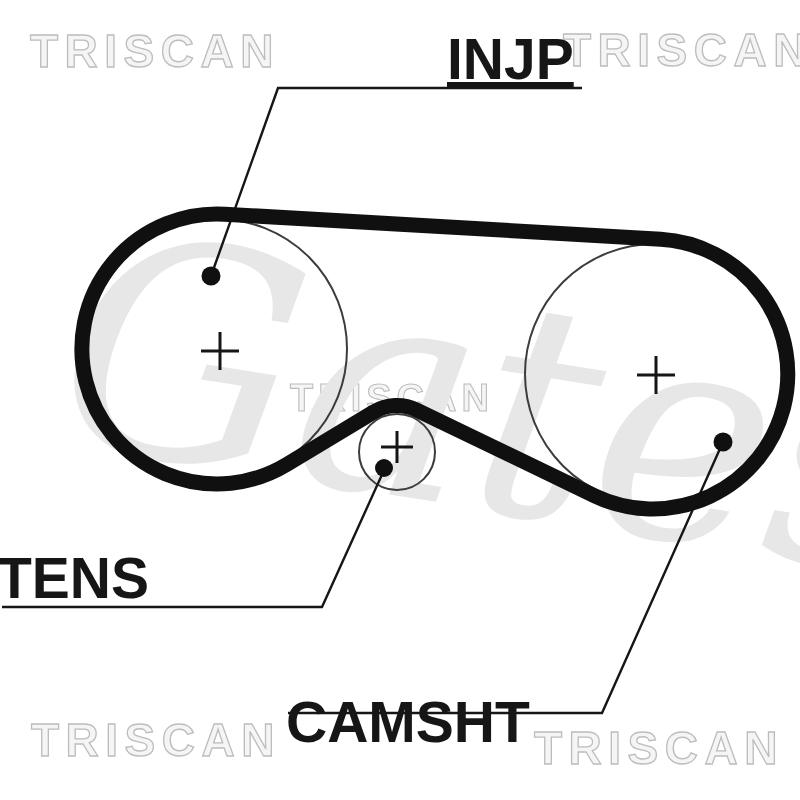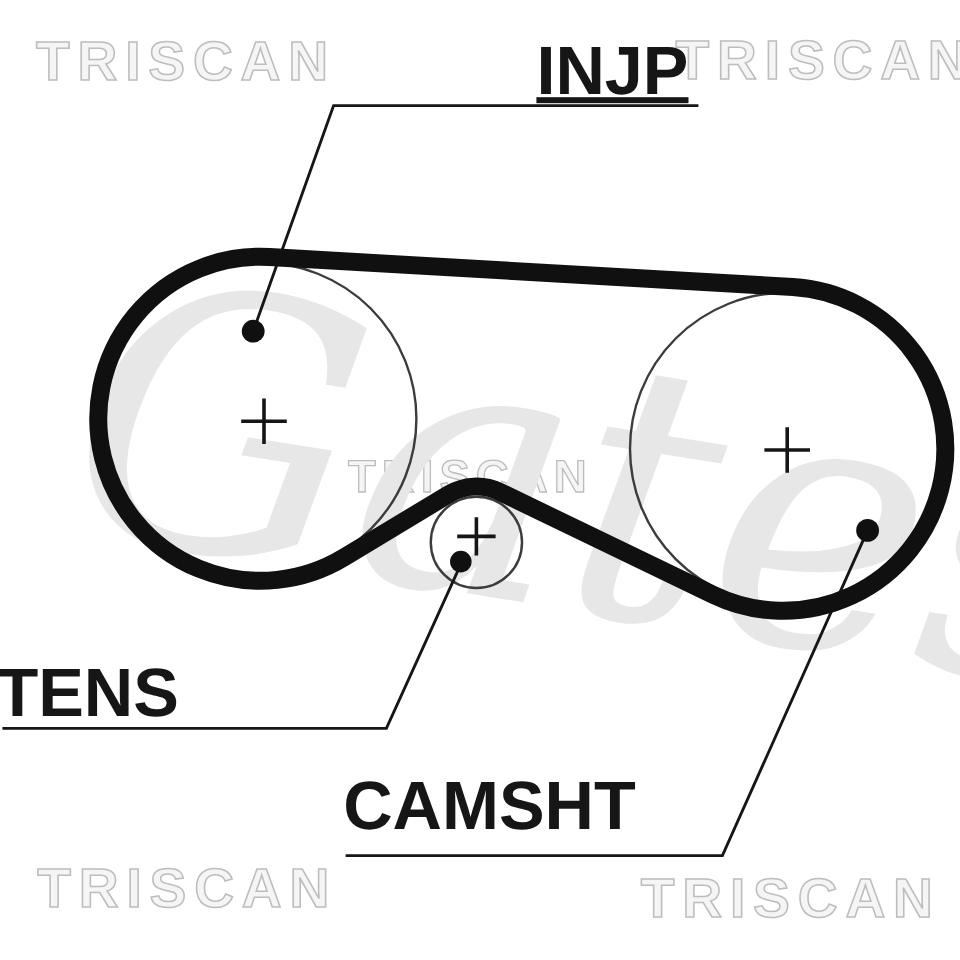--- a/index.html
+++ b/index.html
@@ -31,21 +31,21 @@
   .part-label {
     position: absolute;
     font-size: 57px;
     font-weight: 700;
     color: var(--label_text, #141414);
     white-space: nowrap;
     user-select: none;
   }
   #label-injp   { left: 447px; top: 26px; text-decoration: underline; }
   #label-tens   { left: -3px;  top: 545px; }
-  #label-camsht { left: 286px; top: 639px; }
+  #label-camsht { left: 286px; top: 689px; }
 
   svg.diagram { position: absolute; left: 0; top: 0; }
   .gates-text {
     font-family: "DejaVu Serif", serif;
     font-style: italic;
     font-size: 300px;
     fill: var(--watermark_script, #e7e7e7);
   }
   .thin-circle { fill: none; stroke: var(--thin_line, #3c3c3c); stroke-width: 2; }
   .leader      { fill: none; stroke: var(--label_text, #1e1e1e); stroke-width: 2.4; }

